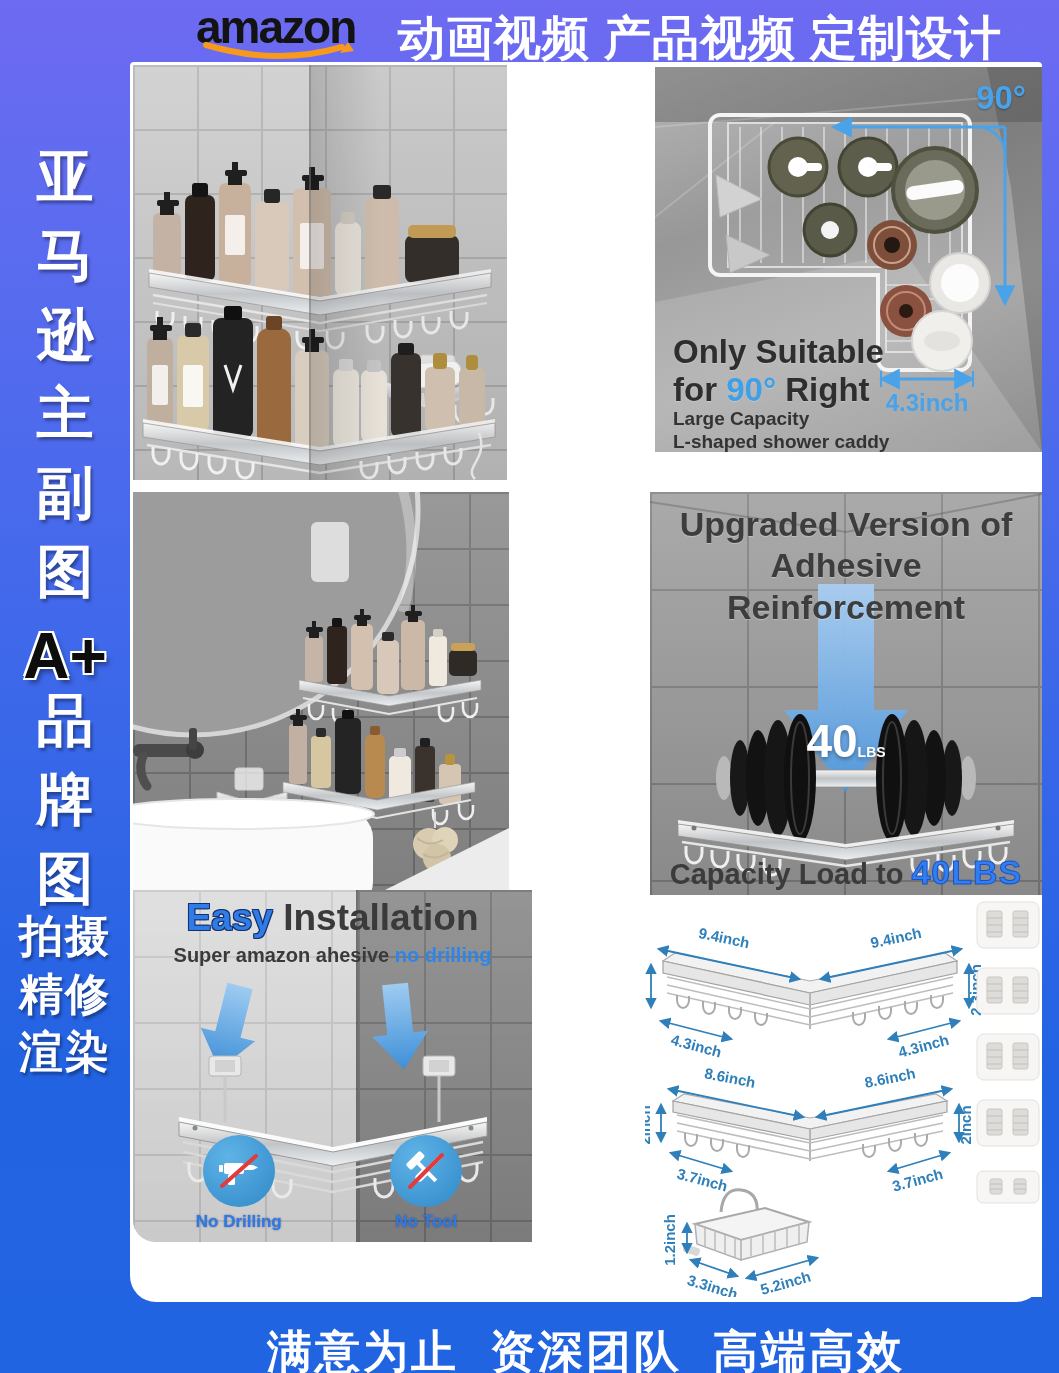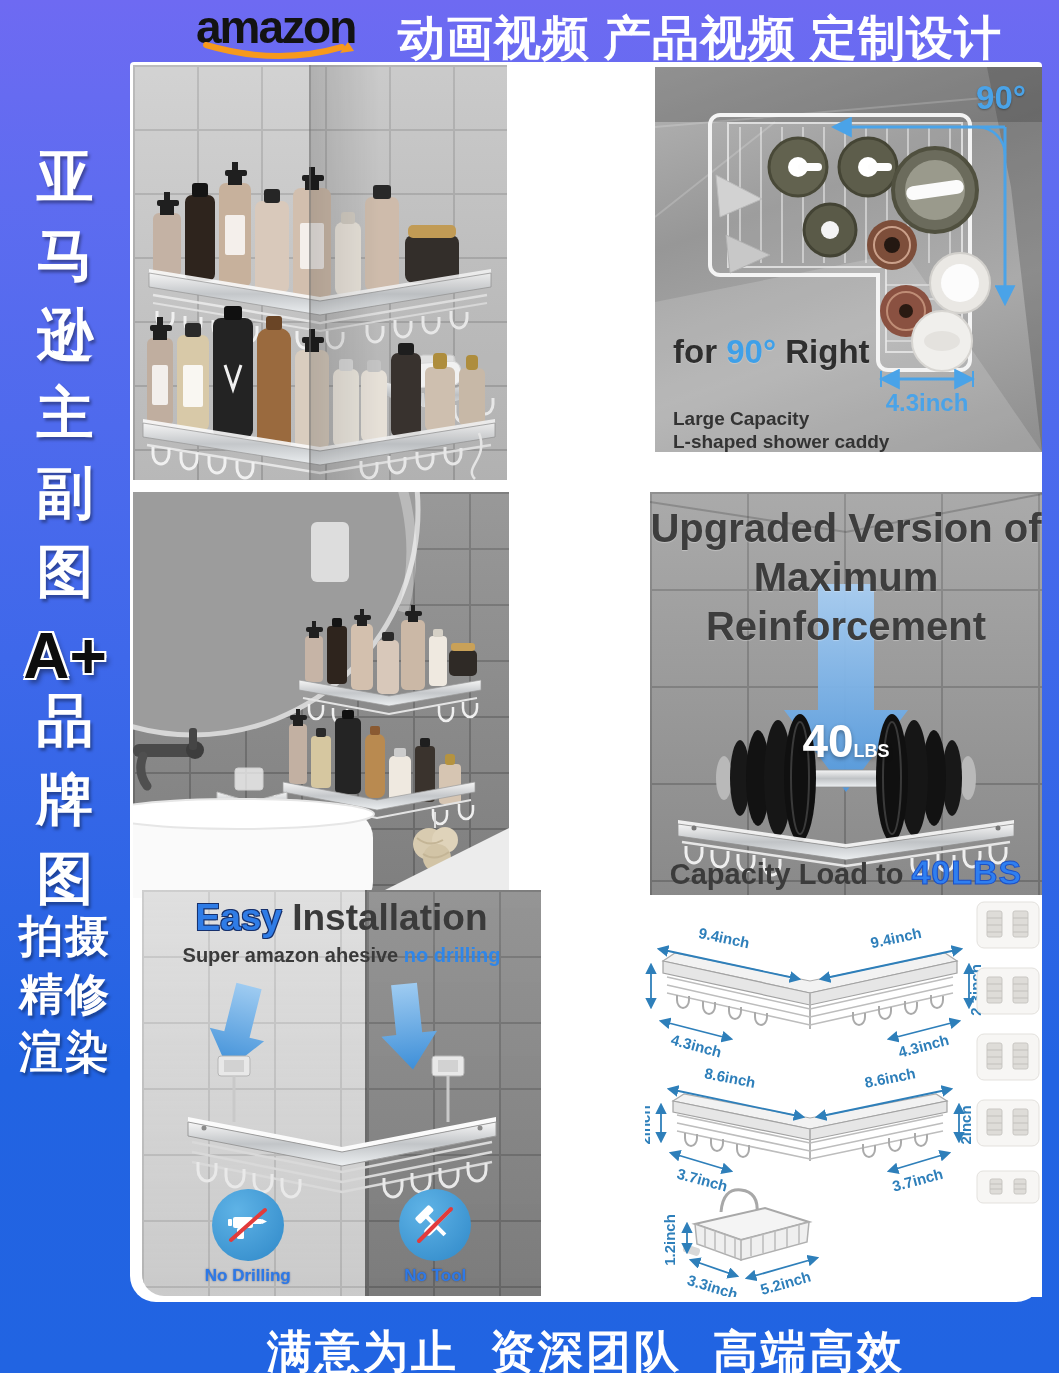--- a/index.html
+++ b/index.html
@@ -61,30 +61,30 @@
   .p2-angle{position:absolute;top:12px;right:16px;font-size:33px;font-weight:800;color:#4aa3e8;
     text-shadow:0 1px 2px rgba(0,0,0,.35);}
   .p2-title{position:absolute;left:18px;top:266px;font-size:33px;font-weight:800;color:#2e2e2e;
     line-height:1.14;text-shadow:0 1px 1px rgba(255,255,255,.25);}
   .p2-blue{color:#3fa0e8;}
   .p2-sub{position:absolute;left:18px;top:340px;font-size:19px;font-weight:700;color:#333333;line-height:1.22;}
 
   .p3{left:3px;top:430px;width:376px;height:406px;}
 
   .p4{left:520px;top:430px;width:392px;height:406px;}
-  .p4-title{position:absolute;top:12px;left:0;right:0;text-align:center;font-size:40px;font-weight:800;
+  .p4-title{position:absolute;top:12px;left:0;right:0;text-align:center;font-size:34px;font-weight:800;
     color:#3d3d3d;line-height:1.22;text-shadow:0 1px 1px rgba(255,255,255,.3);}
   .p4-arrowlabel{position:absolute;top:226px;left:0;right:0;text-align:center;color:#ffffff;
     font-size:46px;font-weight:800;text-shadow:0 2px 4px rgba(0,0,0,.35);line-height:1;}
-  .p4-arrowlabel .unit{font-size:18px;font-weight:800;}
+  .p4-arrowlabel .unit{font-size:14px;font-weight:800;}
   .p4-load{position:absolute;bottom:6px;left:0;right:0;text-align:center;font-size:29px;font-weight:800;
     color:#3b3b3b;}
   .p4-load .v{color:#2f7ff0;font-size:34px;-webkit-text-stroke:1px #1b50c8;letter-spacing:1px;}
 
-  .p5{left:3px;top:828px;width:399px;height:406px;border-bottom-left-radius:22px;margin-left:9px;}
+  .p5{left:3px;top:828px;width:399px;height:352px;border-bottom-left-radius:22px;}
   .p5-left{position:absolute;left:0;top:0;width:56%;bottom:0;background-color:#d5d5d5;
     background-image:linear-gradient(rgba(255,255,255,.25),rgba(0,0,0,.05)),
       linear-gradient(#bdbdbd 2px,transparent 2px),linear-gradient(90deg,#bdbdbd 2px,transparent 2px);
     background-size:100% 100%,66px 66px,66px 66px;}
   .p5-right{position:absolute;left:56%;top:0;right:0;bottom:0;background-color:#8c8c8c;
     background-image:linear-gradient(rgba(255,255,255,.08),rgba(0,0,0,.12)),
       linear-gradient(#737373 2px,transparent 2px),linear-gradient(90deg,#737373 2px,transparent 2px);
     background-size:100% 100%,66px 66px,66px 66px;border-left:2px solid rgba(90,90,90,.6);}
   .p5-title{position:absolute;top:8px;left:0;right:0;text-align:center;font-size:37px;font-weight:800;
     color:#3a3a3a;line-height:1.1;}
@@ -295,20 +295,21 @@
         </g>
 
         <g>
           <path d="M228,312 H316" stroke="#4aa3e8" stroke-width="3" marker-start="url(#c-ah)" marker-end="url(#c-ah)"></path>
           <path d="M226,304 v16 M318,304 v16" stroke="#4aa3e8" stroke-width="2"></path>
           <text x="272" y="344" text-anchor="middle" font-size="24" font-weight="bold" fill="#4aa3e8">4.3inch</text>
         </g>
       </svg>
       <div class="p2-angle">90°</div>
       <div class="p2-title">
+        <div><span>Only Suitable</span></div>
         <div><span>for </span><span class="p2-blue">90°</span><span> Right</span></div>
       </div>
       <div class="p2-sub">
         <div>Large Capacity</div>
         <div>L-shaped shower caddy</div>
       </div>
     </div>
 
     <div class="photo p3 tiles-dark">
       <svg width="376" height="406" viewBox="0 0 376 406">
@@ -454,21 +455,21 @@
             <use href="#d-hk" x="88" y="362"></use>
             <use href="#d-hk" x="114" y="366"></use>
           <use href="#d-hk" x="340" y="354"></use>
             <use href="#d-hk" x="314" y="358"></use>
             <use href="#d-hk" x="288" y="362"></use>
             <use href="#d-hk" x="262" y="366"></use>
         </g>
       </svg>
       <div class="p4-title">
         <div>Upgraded Version of</div>
-        <div>Maximum Reinforcement</div>
+        <div>Adhesive Reinforcement</div>
       </div>
       <div class="p4-arrowlabel"><span>40</span><span class="unit">LBS</span></div>
       <div class="p4-load"><span>Capacity Load to </span><span class="v">40LBS</span></div>
     </div>
 
     <div class="photo p5">
       <div class="p5-left"></div>
       <div class="p5-right"></div>
       <svg width="399" height="406" viewBox="0 0 399 406" style="position:absolute;left:0;top:0;">
         <defs>

